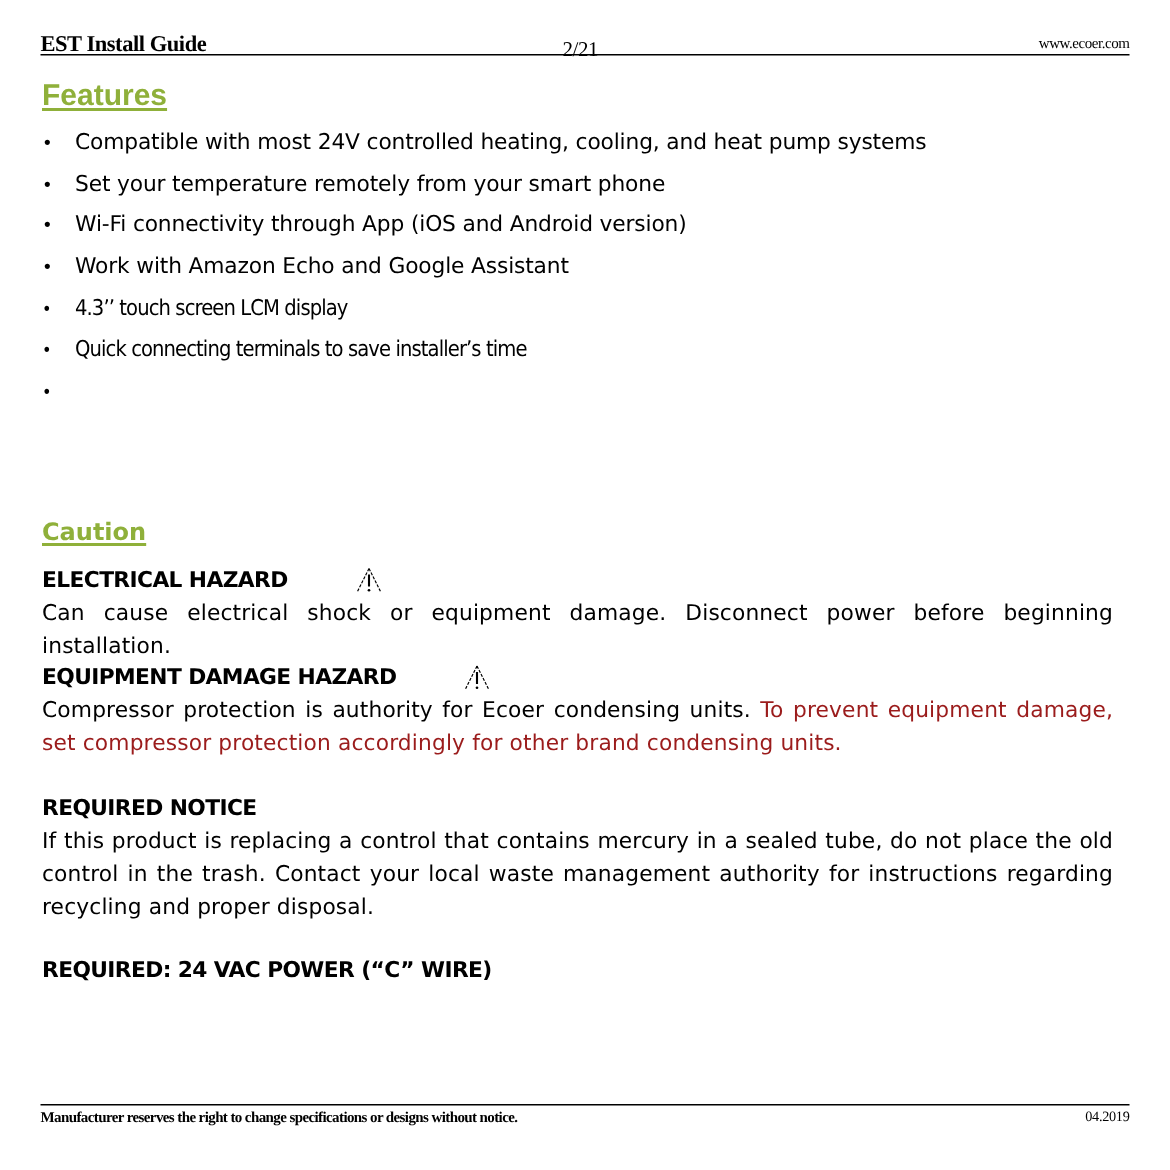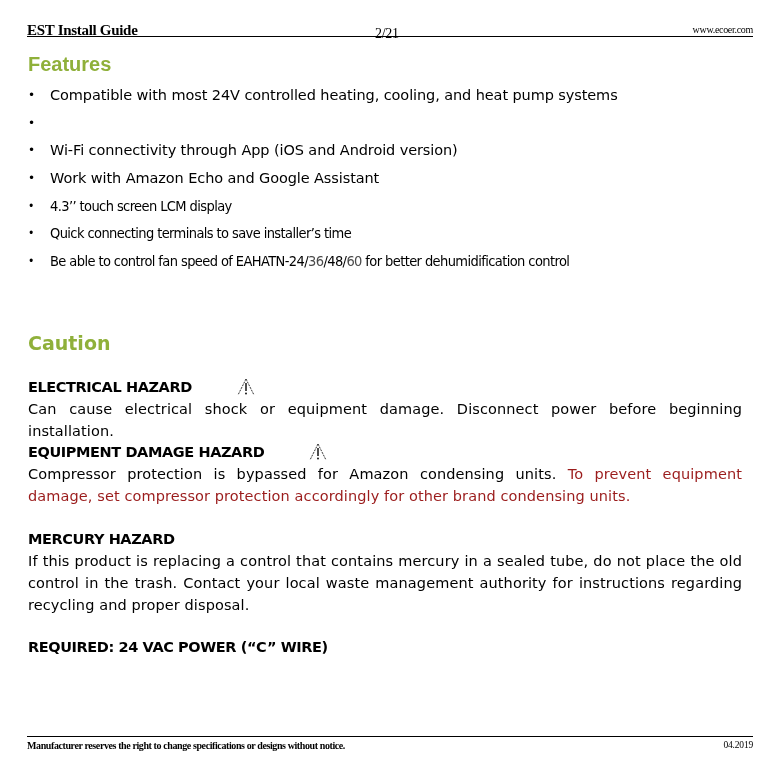--- a/index.html
+++ b/index.html
@@ -6,23 +6,23 @@
   body { width: 780px; height: 780px; position: relative; overflow: hidden; color: #000; }
   .serif { font-family: "Liberation Serif", "DejaVu Serif", serif; }
   .sans { font-family: "Liberation Sans", "DejaVu Sans", sans-serif; }
   .body-font { font-family: "DejaVu Sans", "Liberation Sans", sans-serif; }
 
   .header { position: absolute; left: 27px; top: 22px; width: 726px; height: 14px; border-bottom: 1.5px solid #000; }
   .header-left { position: absolute; left: 0; top: 0; font-size: 15px; font-weight: bold; letter-spacing: -0.3px; }
   .header-center { position: absolute; left: 348px; top: 4px; font-size: 14px; letter-spacing: -0.3px; }
   .header-right { position: absolute; right: 0; top: 2px; font-size: 10px; letter-spacing: -0.3px; }
 
-  .section-title { position: absolute; left: 28px; font-size: 20px; font-weight: bold; color: #8fb03a; text-underline-offset: 2px; text-decoration-thickness: 2px; }
+  .section-title { position: absolute; left: 28px; font-size: 20px; font-weight: bold; color: #8fb03a; text-decoration: underline; text-underline-offset: 2px; text-decoration-thickness: 2px; }
   #features-title { top: 53px; }
-  #caution-title { top: 332px; font-family: "DejaVu Sans", sans-serif; font-size: 19px; }
+  #caution-title { top: 345px; font-family: "DejaVu Sans", sans-serif; font-size: 16px; }
 
   .features-list { position: absolute; left: 28px; top: 84px; margin: 0; padding: 0; list-style: none; }
   .features-list li { height: 27.7px; line-height: 22px; font-size: 14.5px; position: relative; padding-left: 22px; white-space: nowrap; letter-spacing: -0.1px; }
   .features-list li .bullet { position: absolute; left: 0; top: 0; font-size: 12px; }
   .features-list li.narrow { letter-spacing: -0.6px; font-stretch: condensed; }
   .muted-num { color: #4a4a4a; font-weight: normal; }
 
   .block { position: absolute; left: 28px; width: 714px; font-size: 14.5px; line-height: 22px; }
   .block .title { font-weight: bold; letter-spacing: -0.4px; display: inline-flex; align-items: center; gap: 38px; }
   .block p { margin: 0; text-align: justify; letter-spacing: 0.1px; }
@@ -43,26 +43,26 @@
 <div class="header serif">
   <span class="header-left">EST Install Guide</span>
   <span class="header-center">2/21</span>
   <span class="header-right">www.ecoer.com</span>
 </div>
 
 <div id="features-title" class="section-title sans">Features</div>
 
 <ul class="features-list body-font">
   <li><span class="bullet">•</span><span>Compatible with most 24V controlled heating, cooling, and heat pump systems</span></li>
-  <li><span class="bullet">•</span></li>
+  <li><span class="bullet">•</span><span>Set your temperature remotely from your smart phone</span></li>
   <li><span class="bullet">•</span><span>Wi-Fi connectivity through App (iOS and Android version)</span></li>
   <li><span class="bullet">•</span><span>Work with Amazon Echo and Google Assistant</span></li>
   <li class="narrow"><span class="bullet">•</span><span>4.3’’ touch screen LCM display</span></li>
   <li class="narrow"><span class="bullet">•</span><span>Quick connecting terminals to save installer’s time</span></li>
-  <li class="narrow"><span class="bullet">•</span><span><span>Be able to control fan speed of EAHATN-24/</span><span class="muted-num">36</span><span>/48/</span><span class="muted-num">60</span><span> for better dehumidification control</span></span></li>
+  <li class="narrow"><span class="bullet">•</span></li>
 </ul>
 
 <div id="caution-title" class="section-title">Caution</div>
 
 <div id="electrical" class="block body-font">
   <div class="title">
     <span>ELECTRICAL HAZARD</span>
     <svg class="warn-icon" viewBox="0 0 20 18">
         <path d="M10 1 L2 17 M10 1 L18 17" stroke="#000" stroke-width="0.8" fill="none" stroke-dasharray="2 1"></path>
         <line x1="10" y1="5" x2="10" y2="13" stroke="#000" stroke-width="1.4"></line>
@@ -74,25 +74,25 @@
 
 <div id="equipment" class="block body-font">
   <div class="title">
     <span>EQUIPMENT DAMAGE HAZARD</span>
     <svg class="warn-icon" viewBox="0 0 20 18">
         <path d="M10 1 L2 17 M10 1 L18 17" stroke="#000" stroke-width="0.8" fill="none" stroke-dasharray="2 1"></path>
         <line x1="10" y1="5" x2="10" y2="13" stroke="#000" stroke-width="1.4"></line>
         <circle cx="10" cy="15.5" r="0.9" fill="#000"></circle>
       </svg>
   </div>
-  <p><span>Compressor protection is bypassed for Amazon condensing units.</span> <span class="red">To prevent equipment damage, set compressor protection accordingly for other brand condensing units.</span></p>
+  <p><span>Compressor protection is authority for Ecoer condensing units.</span> <span class="red">To prevent equipment damage, set compressor protection accordingly for other brand condensing units.</span></p>
 </div>
 
 <div id="mercury" class="block body-font">
-  <div class="title">MERCURY HAZARD</div>
+  <div class="title">REQUIRED NOTICE</div>
   <p>If this product is replacing a control that contains mercury in a sealed tube, do not place the old control in the trash. Contact your local waste management authority for instructions regarding recycling and proper disposal.</p>
 </div>
 
 <div id="required" class="block body-font">
   <div class="title">REQUIRED: 24 VAC POWER (“C” WIRE)</div>
 </div>
 
 <div class="footer serif">
   <span class="footer-left">Manufacturer reserves the right to change specifications or designs without notice.</span>
   <span class="footer-right">04.2019</span>

